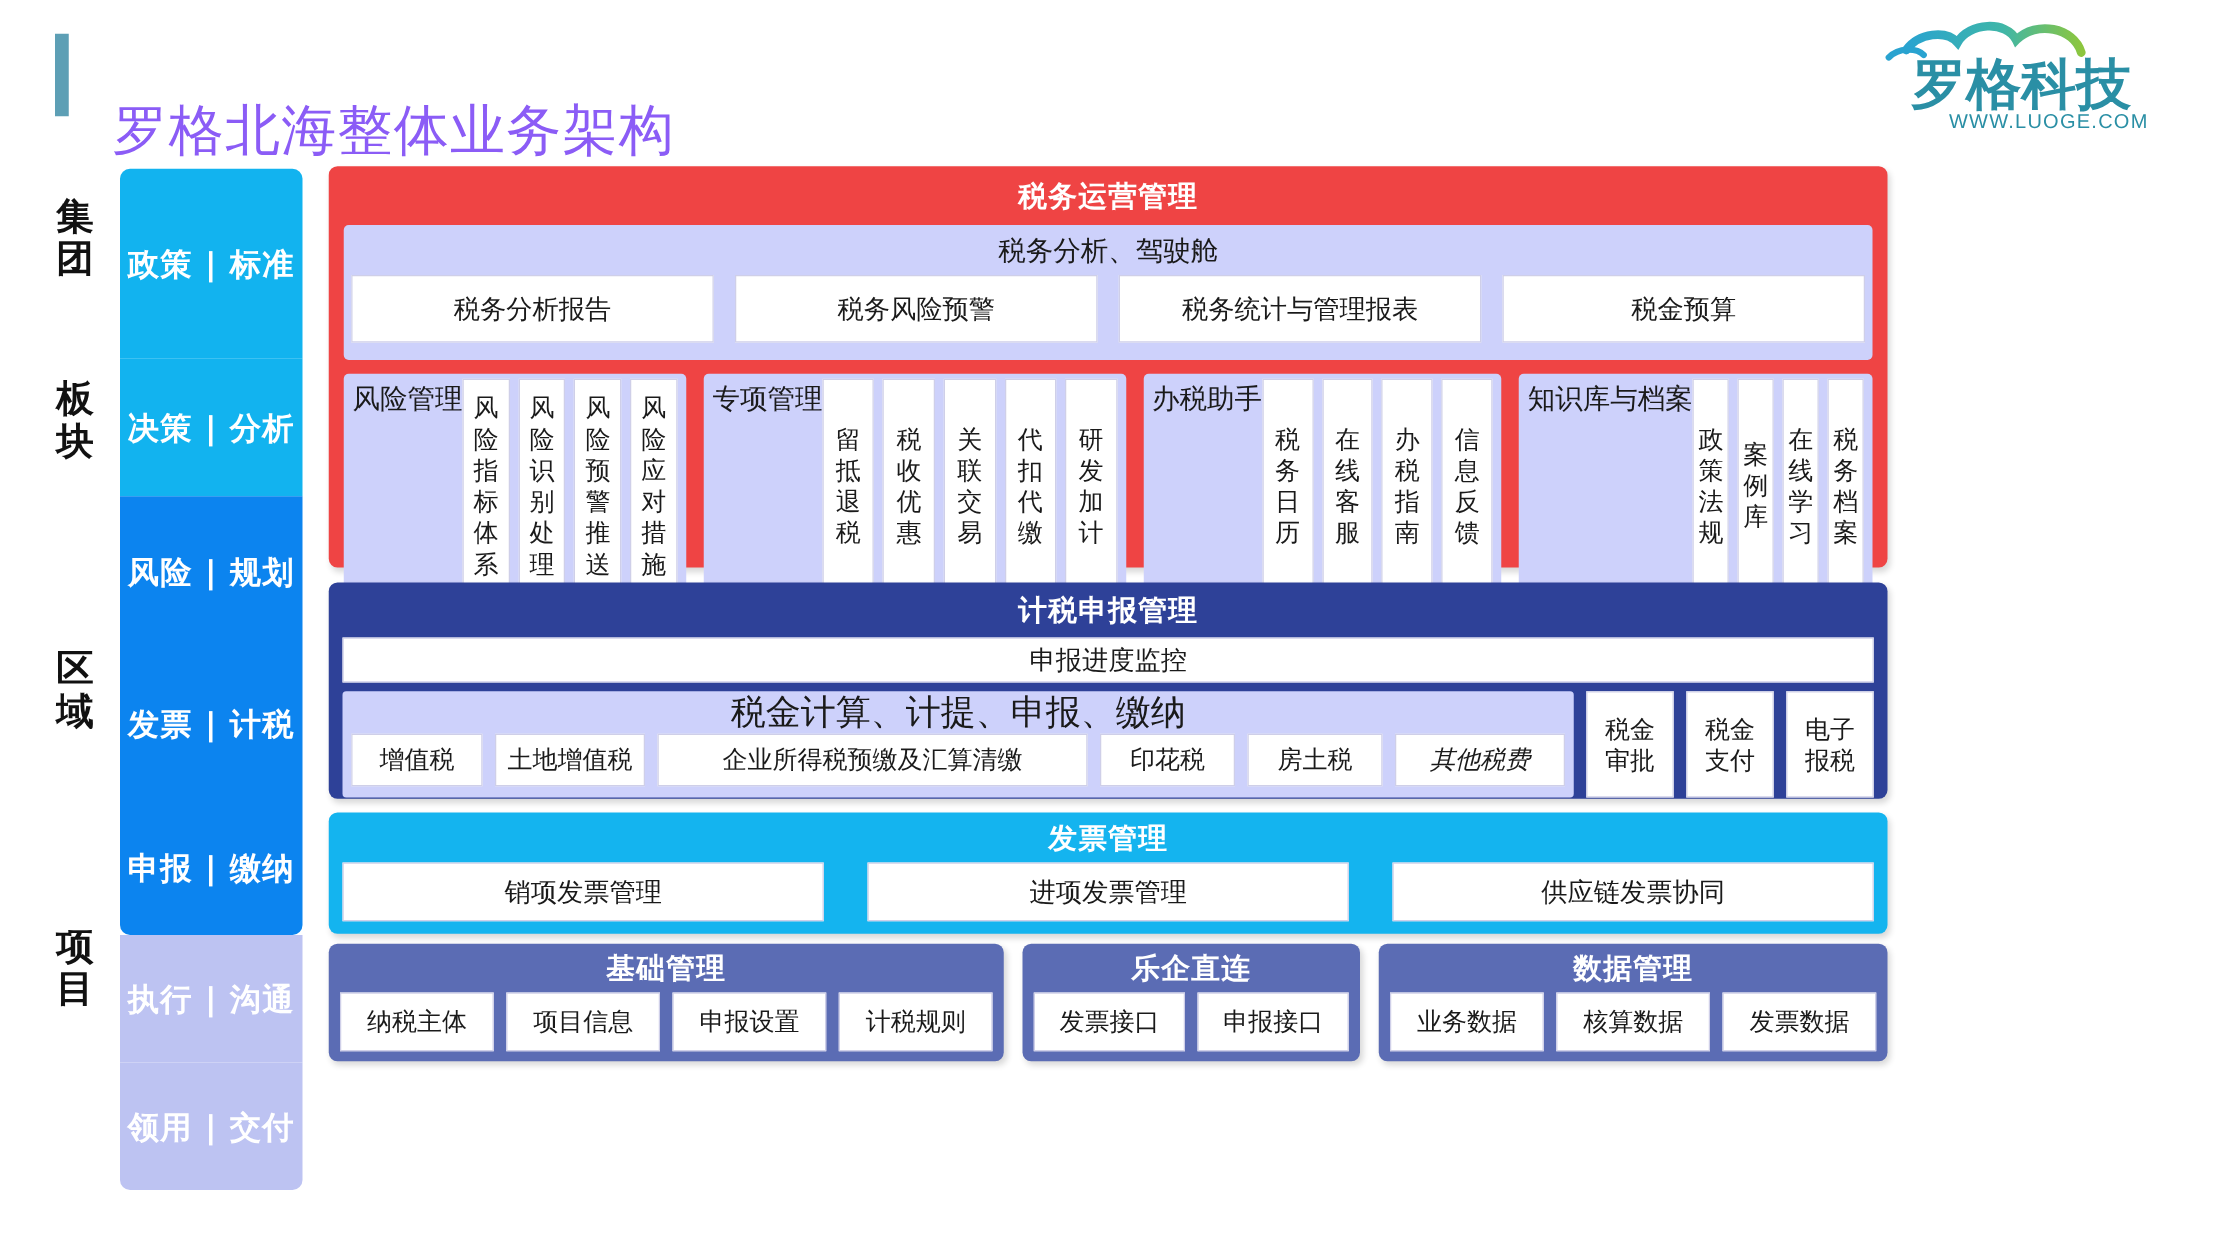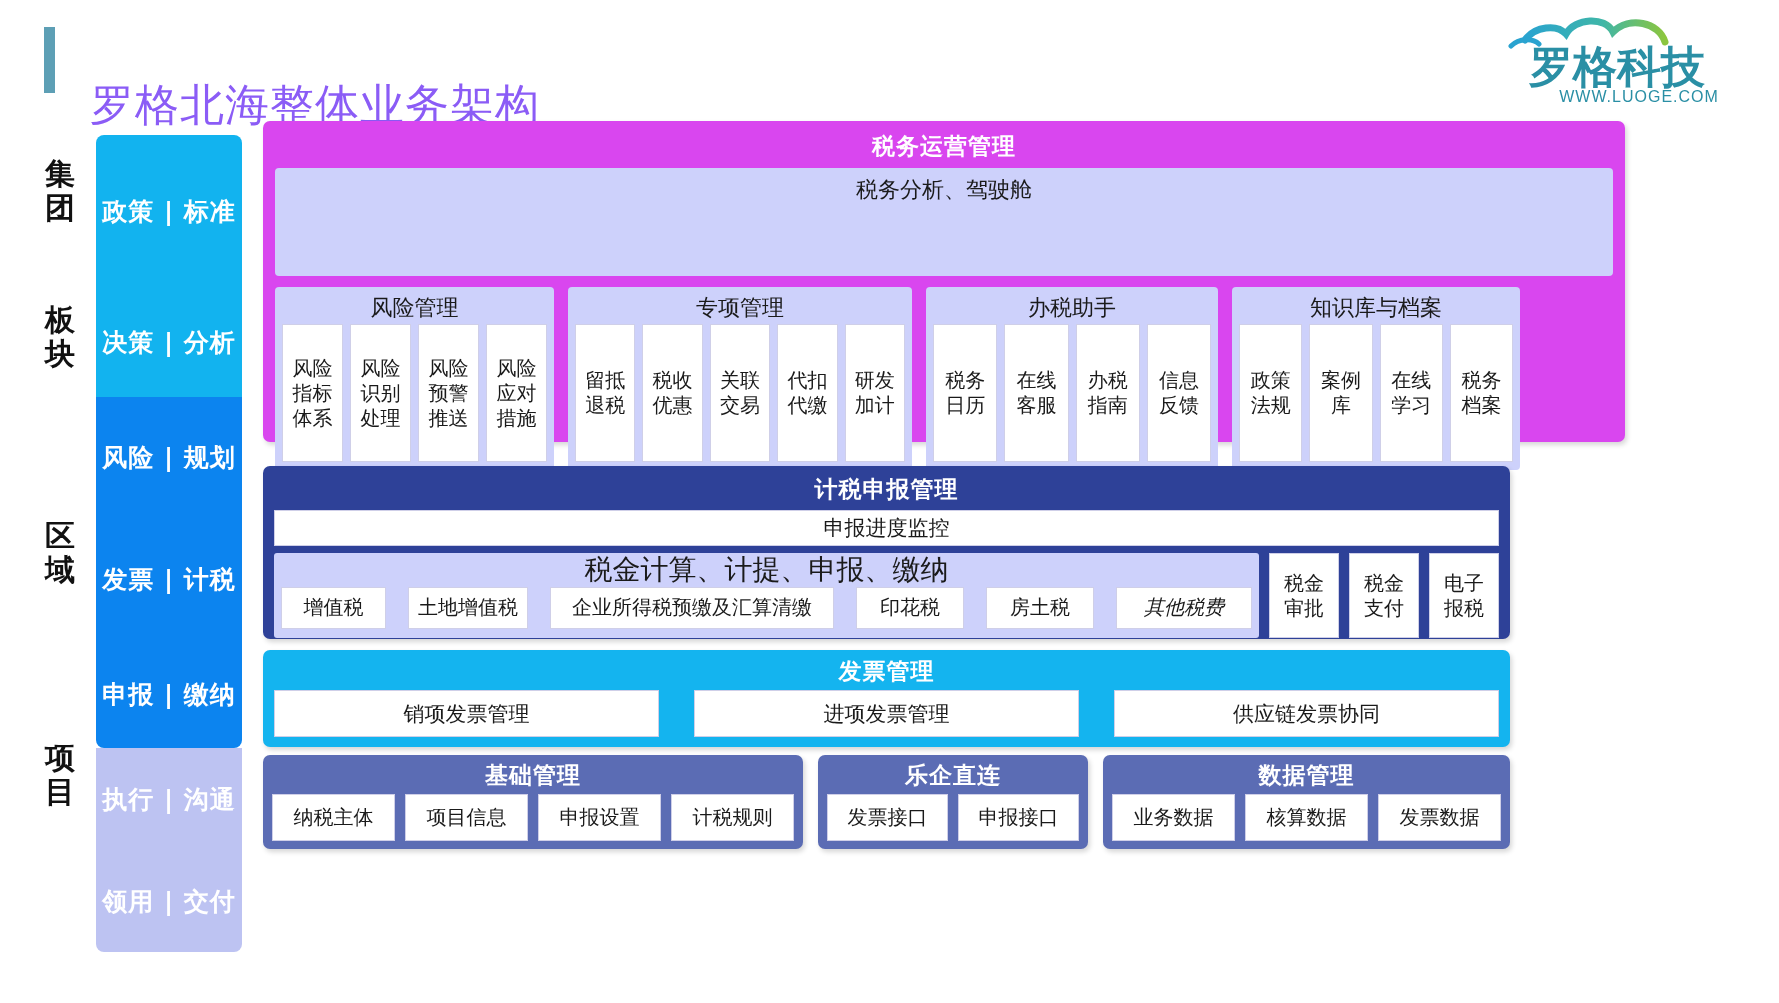--- a/index.html
+++ b/index.html
@@ -39,56 +39,56 @@
   .band-item{font-size:25px;font-weight:bold;color:#ffffff;letter-spacing:1px;white-space:nowrap;
              font-family:"DejaVu Sans","Liberation Sans",sans-serif;}
 
   
   .panel{position:absolute;box-sizing:border-box;border-radius:7px;
          box-shadow:2px 3px 5px rgba(0,0,0,0.16);}
   .panel-title{width:100%;text-align:center;font-size:23px;font-weight:bold;color:#ffffff;
                letter-spacing:1px;font-family:"DejaVu Sans","Liberation Sans",sans-serif;}
 
   
-  #ops{left:263px;top:121px;width:1362px;height:321px;background:#d946ef;padding:8px 12px 12px 12px;}
+  #ops{left:263px;top:133px;width:1247px;height:321px;background:#ef4444;padding:8px 12px 12px 12px;}
   #ops .panel-title{line-height:34px;margin-bottom:5px;}
   .sub-lilac{background:#cdd1fb;border-radius:4px;box-sizing:border-box;}
   .analysis{width:100%;height:108px;padding:4px 6px 8px 6px;}
   .analysis .sub-head{text-align:center;font-size:22px;line-height:36px;color:#1a1a1a;
         font-family:"DejaVu Sans","Liberation Sans",sans-serif;}
   .analysis-row{display:flex;gap:17px;height:54px;}
   .wbox{background:#ffffff;border:1px solid #cfcfe8;box-sizing:border-box;display:flex;
         align-items:center;justify-content:center;text-align:center;
         font-family:"DejaVu Sans","Liberation Sans",sans-serif;color:#1a1a1a;}
   .analysis-row .wbox{flex:1;font-size:21px;}
 
   .groups{display:flex;gap:14px;margin-top:11px;height:183px;}
   .group{background:#cdd1fb;border-radius:4px;box-sizing:border-box;padding:4px 7px 8px 7px;
-         display:flex;flex-direction:column;}
+         display:flex;flex-direction:row;}
   .group-head{text-align:center;font-size:22px;line-height:33px;color:#1a1a1a;
               font-family:"DejaVu Sans","Liberation Sans",sans-serif;}
   .group-items{display:flex;gap:7px;flex:1;}
   .group-items .wbox{flex:1;font-size:20px;line-height:25px;}
   .g-risk{width:279px;}
   .g-special{width:344px;}
   .g-assist{width:292px;}
   .g-kb{width:288px;}
 
   
   #filing{left:263px;top:466px;width:1247px;height:173px;background:#2e4198;padding:7px 11px 11px 11px;}
   #filing .panel-title{line-height:32px;margin-bottom:5px;}
   .progress-box{width:100%;height:36px;background:#ffffff;border:1px solid #cfcfe8;box-sizing:border-box;
       display:flex;align-items:center;justify-content:center;font-size:21px;color:#1a1a1a;
       font-family:"DejaVu Sans","Liberation Sans",sans-serif;}
   .filing-body{display:flex;gap:10px;margin-top:7px;height:85px;}
   .calc-block{flex:1;background:#cdd1fb;border-radius:3px;box-sizing:border-box;padding:3px 7px 7px 7px;
       display:flex;flex-direction:column;}
   .calc-head{text-align:center;font-size:28px;line-height:28px;color:#1a1a1a;
       font-family:"DejaVu Sans","Liberation Sans",sans-serif;}
-  .calc-items{display:flex;gap:22px;flex:1;align-items:stretch;justify-content:center;}
+  .calc-items{display:flex;gap:10px;flex:1;align-items:stretch;justify-content:center;}
   .calc-items .wbox{font-size:20px;height:42px;align-self:center;}
   .ci-0{width:105px;}.ci-1{width:120px;}.ci-2{flex:1;}.ci-3{width:108px;}.ci-4{width:108px;}.ci-5{width:136px;font-style:italic;}
   .side-boxes{display:flex;gap:10px;}
   .side-boxes .wbox{width:70px;font-size:20px;line-height:25px;}
 
   
   #invoice{left:263px;top:650px;width:1247px;height:97px;background:#14b4ef;padding:6px 11px 10px 11px;}
   #invoice .panel-title{line-height:30px;margin-bottom:4px;}
   .inv-row{display:flex;gap:35px;height:47px;}
   .inv-row .wbox{flex:1;font-size:21px;}
@@ -154,20 +154,26 @@
     <div class="band band-lilac2">
       <div class="band-item">领用 | 交付</div>
     </div>
   </div>
 
   <div class="panel" id="ops">
     <div class="panel-title">税务运营管理</div>
 
     <div class="sub-lilac analysis">
       <div class="sub-head">税务分析、驾驶舱</div>
+      <div class="analysis-row">
+        <div class="wbox">税务分析报告</div>
+        <div class="wbox">税务风险预警</div>
+        <div class="wbox">税务统计与管理报表</div>
+        <div class="wbox">税金预算</div>
+      </div>
     </div>
 
     <div class="groups">
       <div class="group g-risk">
         <div class="group-head">风险管理</div>
         <div class="group-items">
           <div class="wbox">风险<br>指标<br>体系</div>
           <div class="wbox">风险<br>识别<br>处理</div>
           <div class="wbox">风险<br>预警<br>推送</div>
           <div class="wbox">风险<br>应对<br>措施</div>

